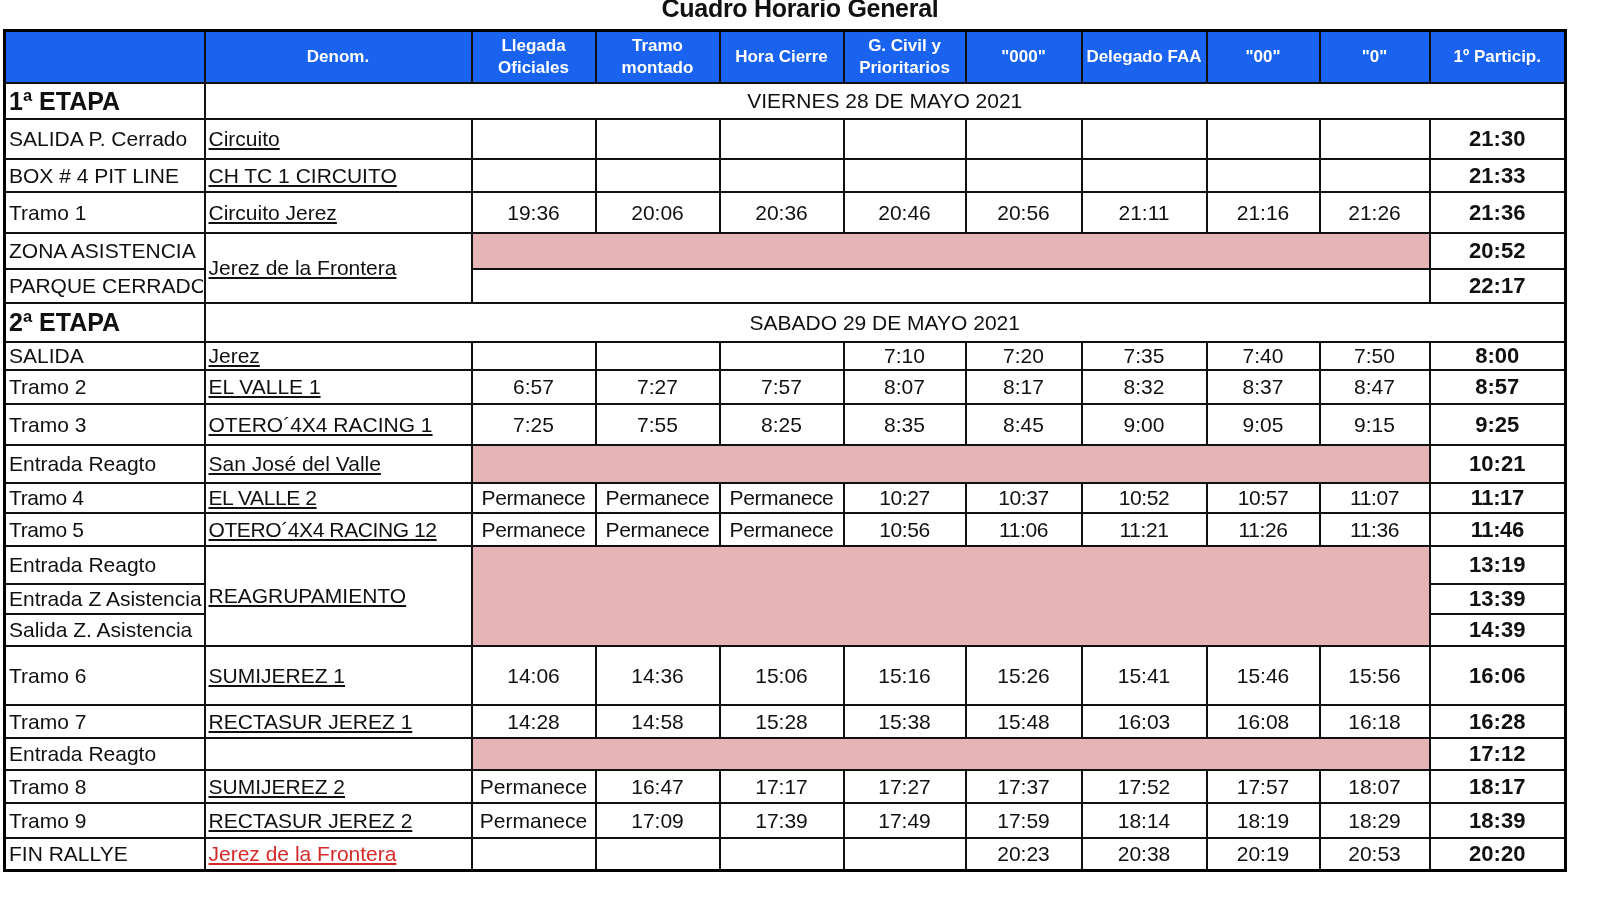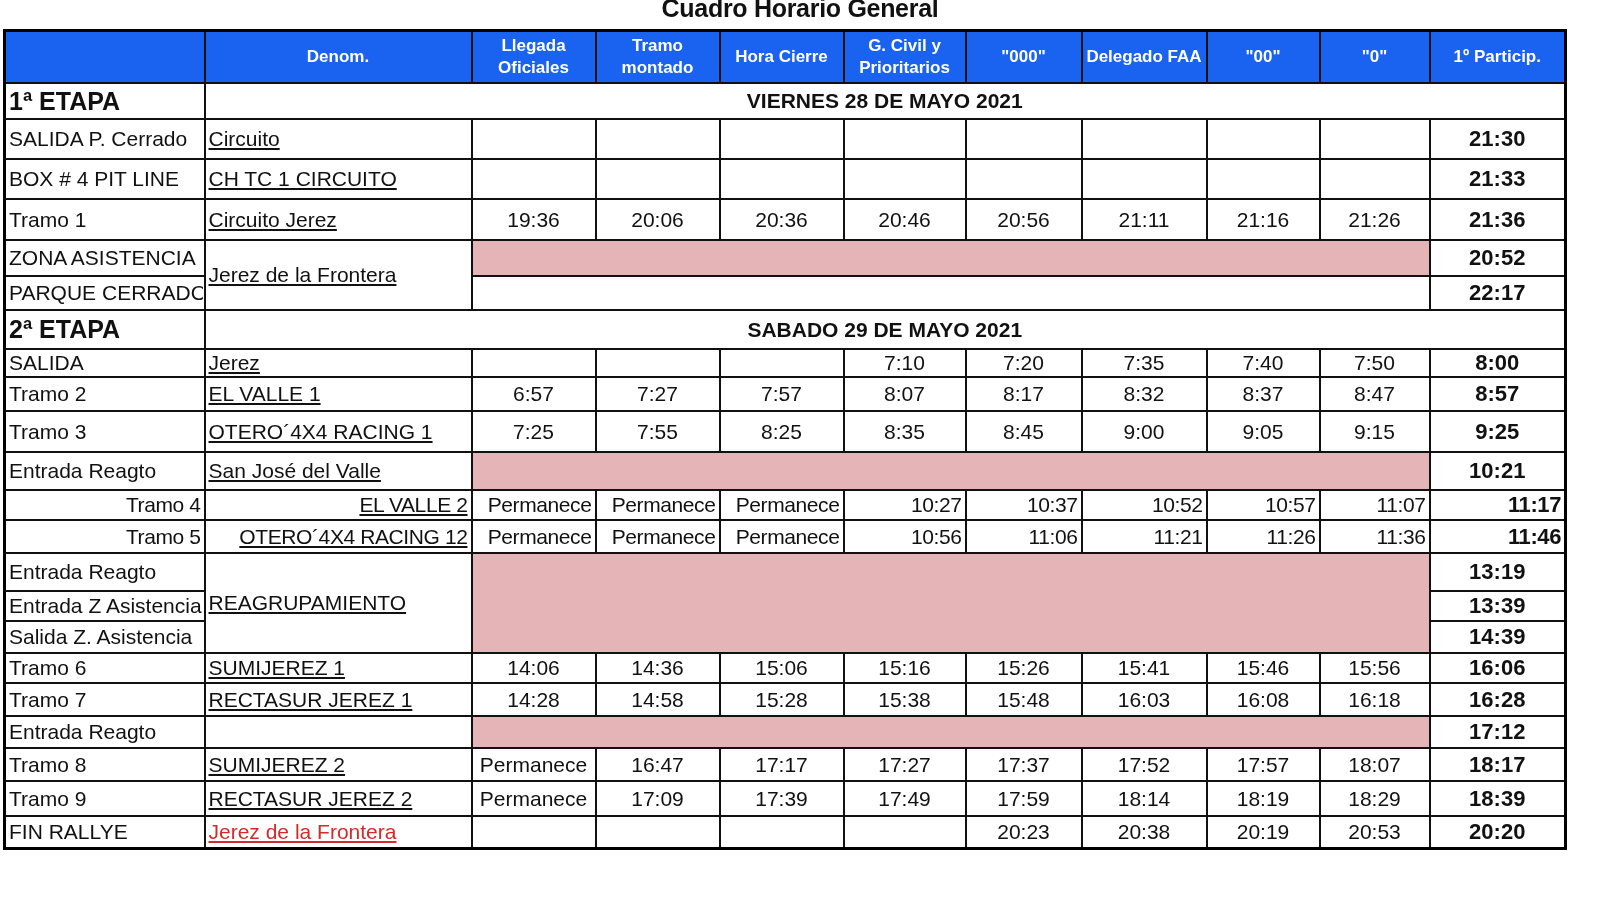--- a/index.html
+++ b/index.html
@@ -7,24 +7,24 @@
   .title{position:absolute;top:-6px;left:0;width:1600px;text-align:center;font-weight:bold;font-size:25px;letter-spacing:-0.3px;}
   table{position:absolute;top:29px;left:3px;border-collapse:collapse;table-layout:fixed;width:1561px;border:3px solid #000;}
   td,th{border:2px solid #111;padding:0 3px;overflow:hidden;white-space:nowrap;}
   th{background:#1a63f0;color:#fff;font-weight:bold;font-size:17px;line-height:22px;text-align:center;height:50px;}
   td{font-size:21px;}
   td.lbl{text-align:left;border-radius:13px;}
   td.den{text-align:left;text-decoration:underline;}
   td.num{text-align:center;}
   td.last{text-align:center;font-weight:bold;font-size:22px;border-radius:8px;}
   td.etapa{font-weight:bold;font-size:25px;text-align:left;}
-  td.date{font-weight:bold;font-size:21px;text-align:center;}
+  td.date{font-weight:normal;font-size:21px;text-align:center;}
   td.pink{background:#e4b4b6;}
   td.red{color:#d42a2a;}
-  .tight td{letter-spacing:-0.4px;text-align:right;}
+  .tight td{letter-spacing:-0.4px;}
 </style>
 </head>
 <body>
 
 <div class="title">Cuadro Horario General</div>
 
 <table>
   <colgroup>
     <col style="width:200px">
       <col style="width:267px">
@@ -64,21 +64,21 @@
         <td class="num"></td>
         <td class="num"></td>
         <td class="num"></td>
         <td class="num"></td>
         <td class="num"></td>
         <td class="num"></td>
         <td class="num"></td>
         <td class="num"></td>
         <td class="last">21:30</td>
       </tr>
-      <tr style="height: 40px;">
+      <tr style="height: 33px;">
         <td class="lbl">BOX # 4 PIT LINE</td>
         <td class="den">CH TC 1 CIRCUITO</td>
         <td class="num"></td>
         <td class="num"></td>
         <td class="num"></td>
         <td class="num"></td>
         <td class="num"></td>
         <td class="num"></td>
         <td class="num"></td>
         <td class="num"></td>
@@ -190,21 +190,21 @@
         <td class="last">13:19</td>
       </tr>
       <tr style="height: 30px;">
         <td class="lbl">Entrada Z Asistencia</td>
         <td class="last">13:39</td>
       </tr>
       <tr style="height: 32px;">
         <td class="lbl">Salida Z. Asistencia</td>
         <td class="last">14:39</td>
       </tr>
-      <tr style="height: 30px; margin-top: 36px;">
+      <tr style="height: 59px; margin-top: 36px;">
         <td class="lbl">Tramo 6</td>
         <td class="den">SUMIJEREZ 1</td>
         <td class="num">14:06</td>
         <td class="num">14:36</td>
         <td class="num">15:06</td>
         <td class="num">15:16</td>
         <td class="num">15:26</td>
         <td class="num">15:41</td>
         <td class="num">15:46</td>
         <td class="num">15:56</td>

